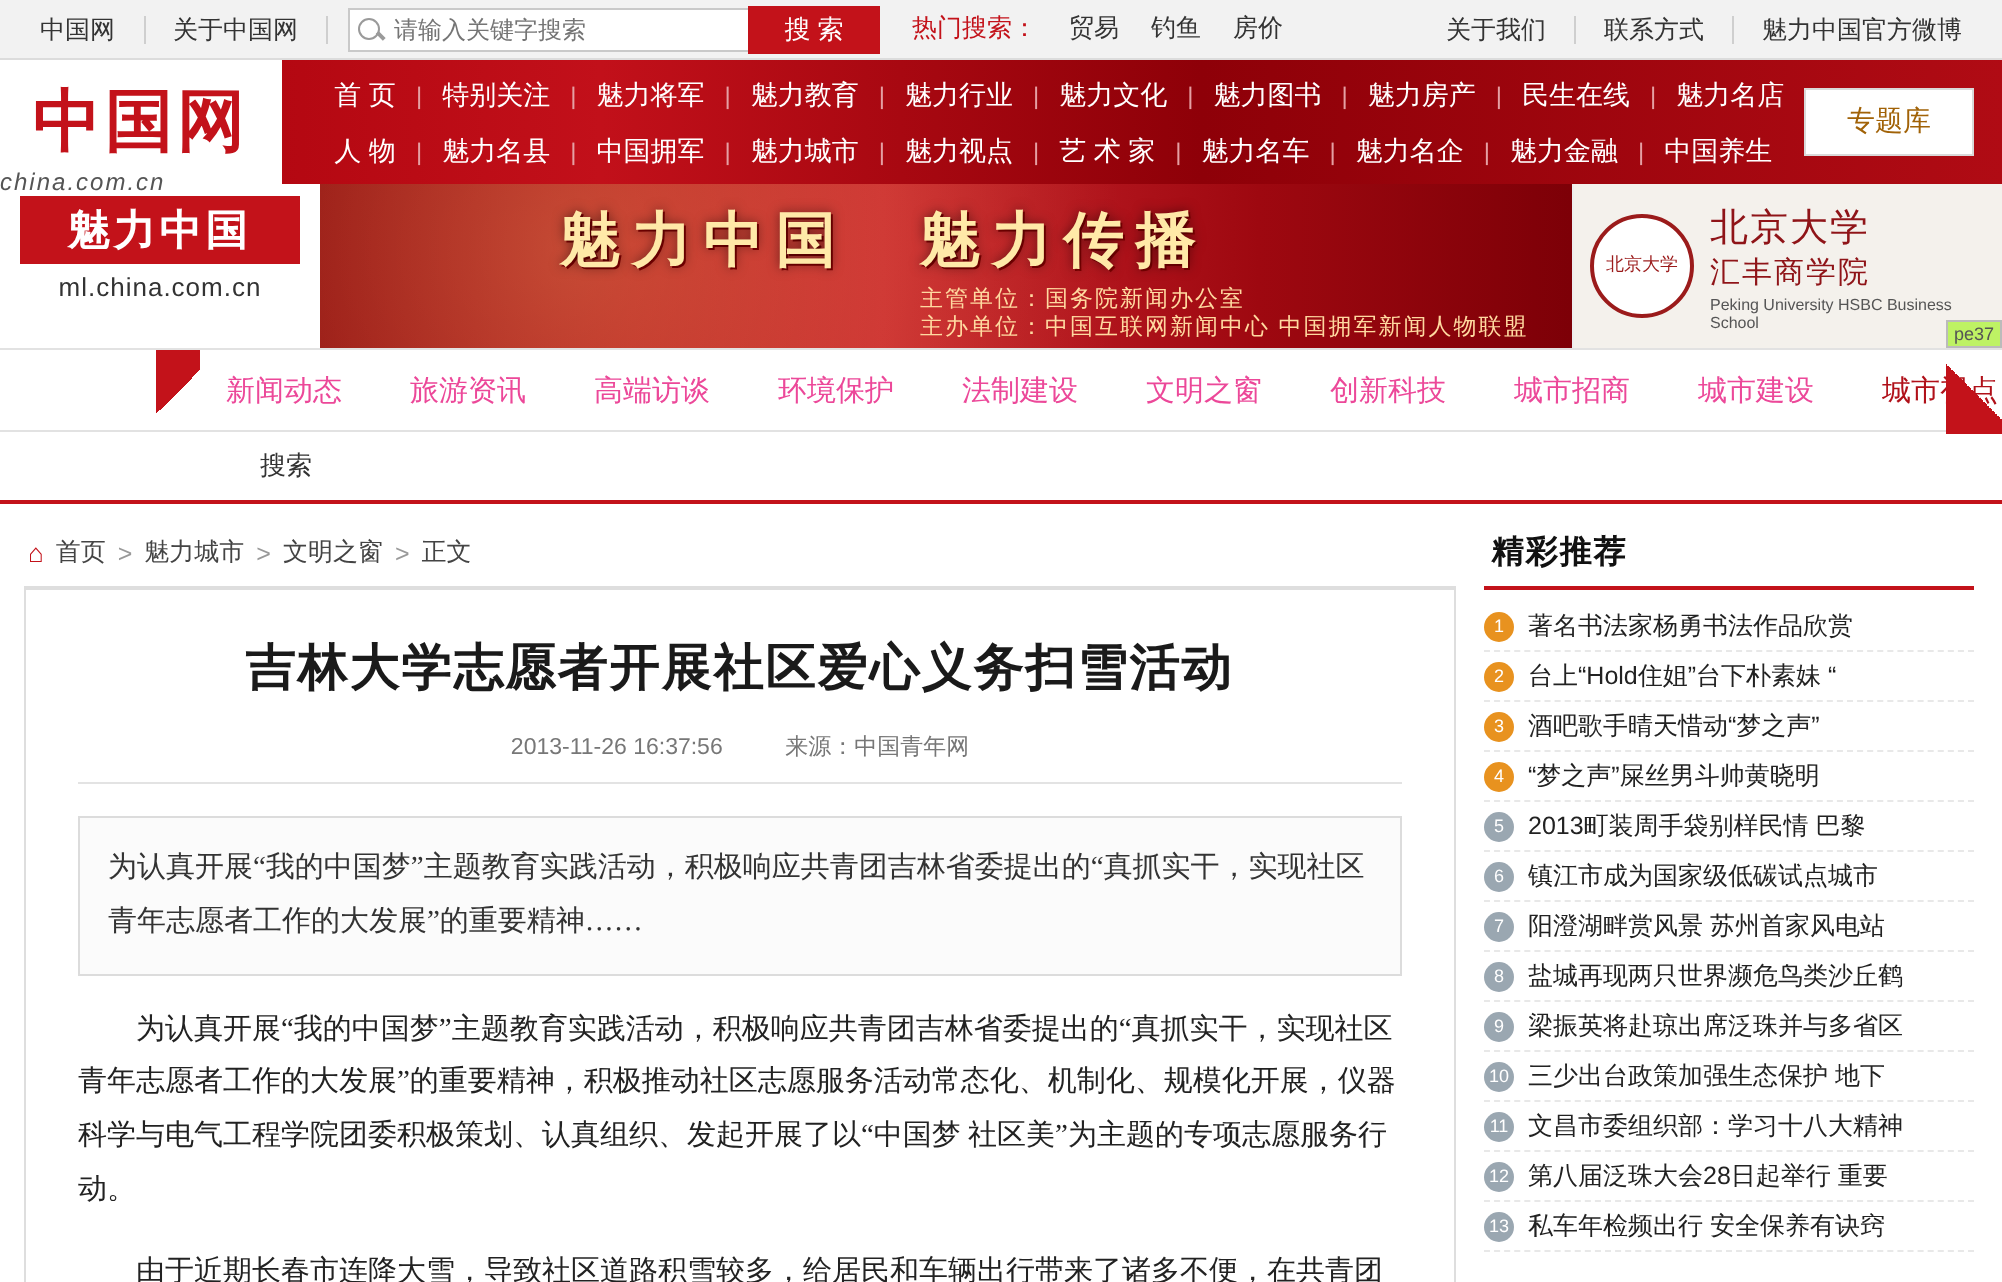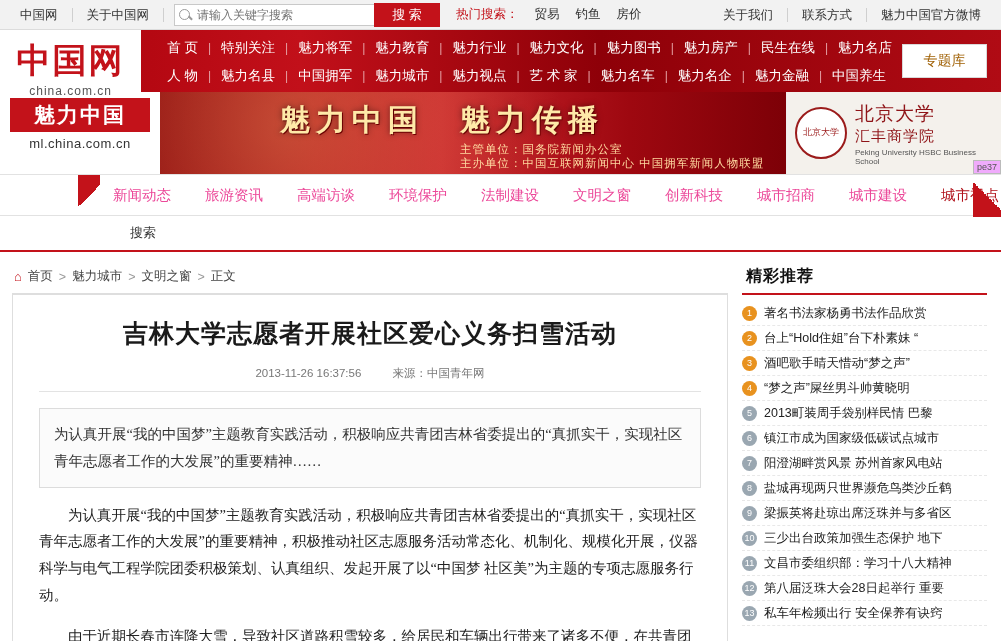--- a/index.html
+++ b/index.html
@@ -101,29 +101,29 @@
   .pku-seal {
     width:52px; height:52px; border-radius:50%; border:2px solid #9b1b1b;
     color:#9b1b1b; font-size:9px; display:flex; align-items:center; justify-content:center;
     text-align:center; line-height:1.1; flex:none; background:#fff;
   }
   .pku-text { margin-left:8px; }
   .pku-cn { font-size:19px; color:#8f1418; font-family:"Liberation Serif", serif; letter-spacing:1px;}
   .pku-cn2 { font-size:15px; color:#8f1418; font-family:"Liberation Serif", serif; letter-spacing:1px;}
   .pku-en { font-size:8px; color:#555; margin-top:2px; }
   .adtag {
-    position:absolute; right:0; bottom:0; background:#f0abfc; color:#555;
+    position:absolute; right:0; bottom:0; background:#bef264; color:#555;
     font-size:9px; padding:1px 3px; border:1px solid #bbb;
   }
 
   .logo-cn {
     font-family:"Liberation Serif", serif; color:#c3121a; font-size:34px;
     font-weight:bold; letter-spacing:2px; text-align:center; padding-top:8px;
   }
-  .logo-url { text-align:center; font-size:12px; color:#555; letter-spacing:1px; }
+  .logo-url { text-align:left; font-size:12px; color:#555; letter-spacing:1px;font-style:italic; }
   .logo2-badge {
     margin:6px auto 0; width:140px; height:34px; background:#c3121a; color:#fff;
     font-size:21px; font-family:"Liberation Serif", serif; font-weight:bold;
     display:flex; align-items:center; justify-content:center; letter-spacing:2px;
   }
   .logo2-url { text-align:center; font-size:13px; color:#333; margin-top:4px; letter-spacing:.5px;}
 
   
   .channelband {
     height:42px; border-top:1px solid #e2e2e2; border-bottom:1px solid #e2e2e2;

